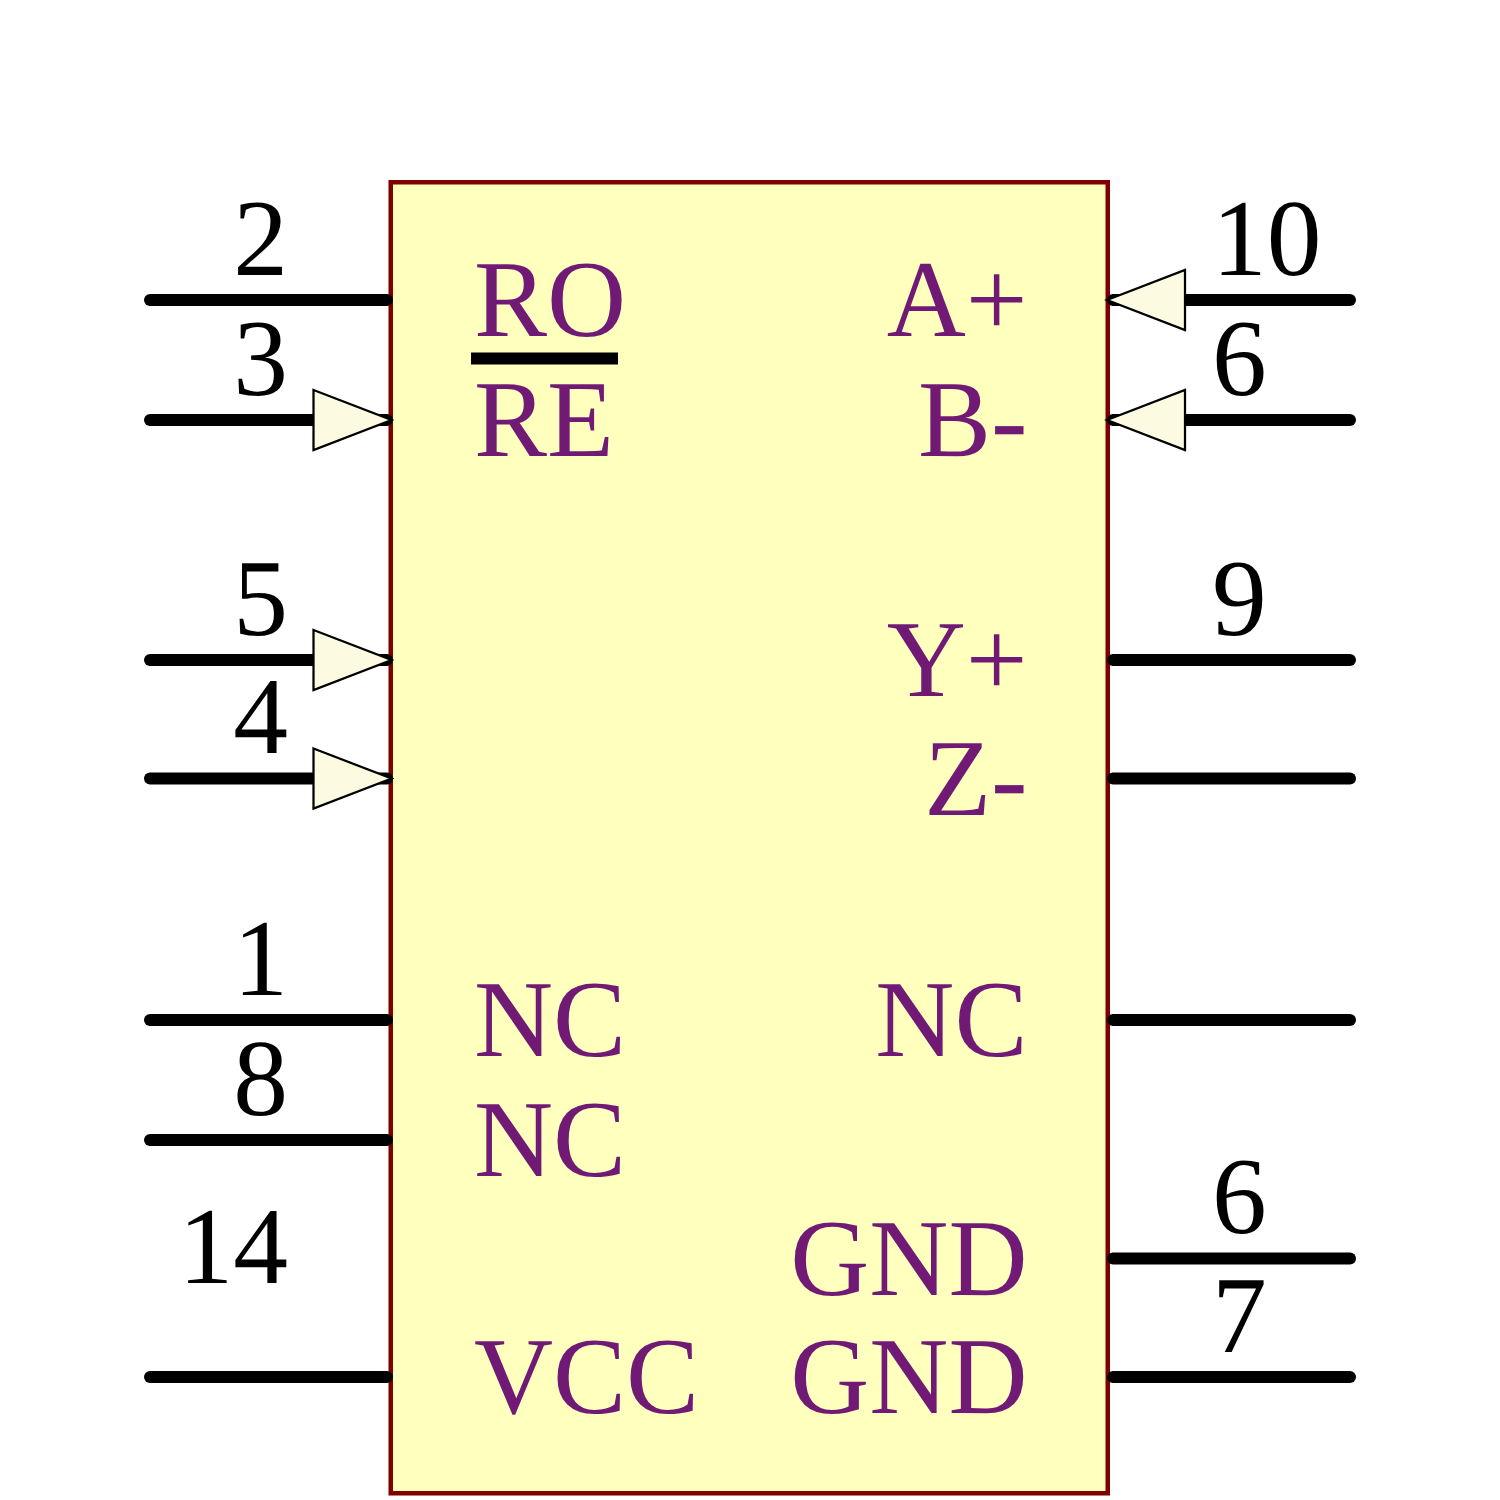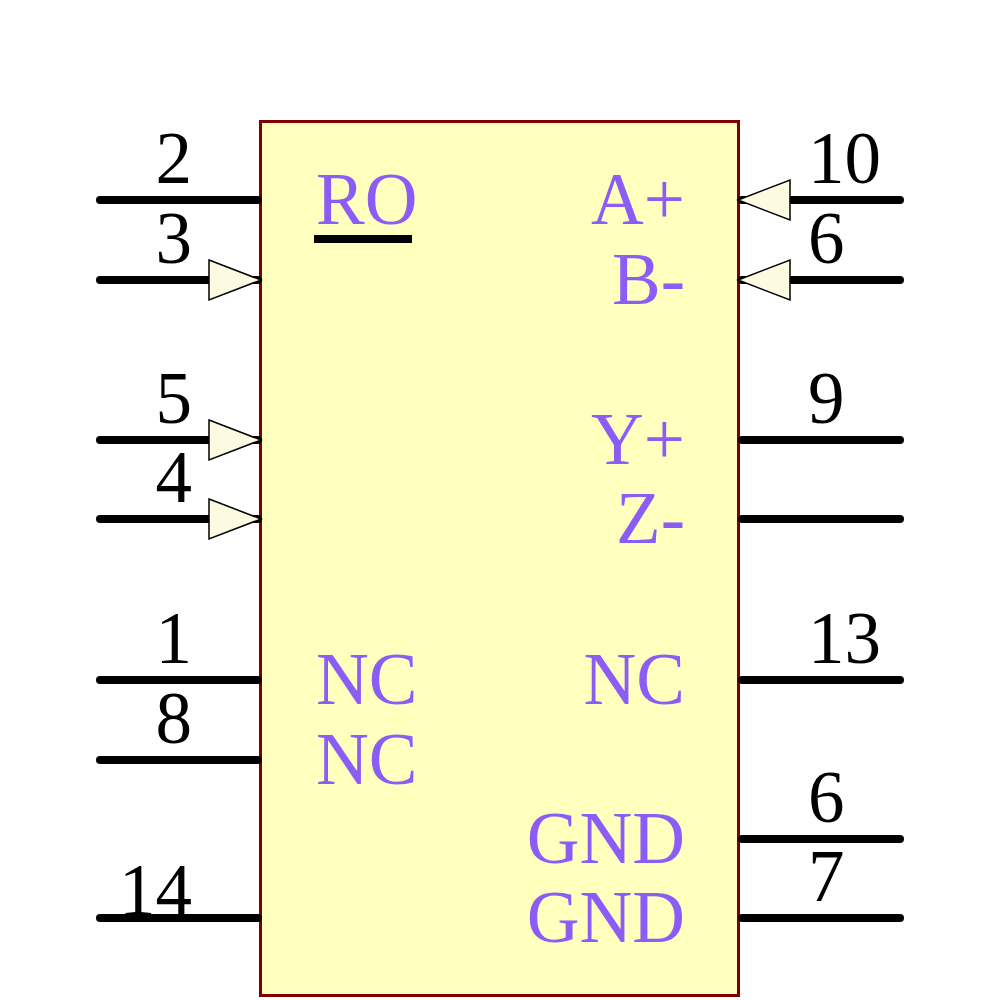--- a/index.html
+++ b/index.html
@@ -41,21 +41,21 @@
     color: #000000;
     white-space: nowrap;
   }
   .pin-number.left  { left: 60px;  width: 132px; text-align: right; }
   .pin-number.right { left: 808px; width: 140px; text-align: left; }
   .pin-label {
     position: absolute;
     height: 80px;
     line-height: 80px;
     font-size: 73px;
-    color: #8b5cf6;
+    color: #701a75;
     white-space: nowrap;
   }
   .pin-label.left  { left: 316px; width: 300px; text-align: left; }
   .pin-label.right { left: 420px; width: 265px; text-align: right; }
   .overline-bar {
     position: absolute;
     left: 314px;
     top: 235px;
     width: 98px;
     height: 8px;
@@ -78,20 +78,21 @@
 
   <div class="pin-line left" style="top:196px"></div>
   <div class="pin-number left" style="top:131px">2</div>
   <div class="pin-label left" style="top:160px">RO</div>
 
   <div class="pin-line left" style="top:276px"></div>
   <svg class="arrow left-side" style="top:258px" viewBox="0 0 56 44">
     <polygon points="2,2 54,22 2,42" fill="#FCFAE0" stroke="#000000" stroke-width="1.5"></polygon>
   </svg>
   <div class="pin-number left" style="top:211px">3</div>
+  <div class="pin-label left" style="top:240px">RE</div>
   <div class="overline-bar"></div>
 
   <div class="pin-line left" style="top:436px"></div>
   <svg class="arrow left-side" style="top:418px" viewBox="0 0 56 44">
     <polygon points="2,2 54,22 2,42" fill="#FCFAE0" stroke="#000000" stroke-width="1.5"></polygon>
   </svg>
   <div class="pin-number left" style="top:371px">5</div>
 
   <div class="pin-line left" style="top:515px"></div>
   <svg class="arrow left-side" style="top:497px" viewBox="0 0 56 44">
@@ -101,21 +102,22 @@
 
   <div class="pin-line left" style="top:676px"></div>
   <div class="pin-number left" style="top:611px">1</div>
   <div class="pin-label left" style="top:640px">NC</div>
 
   <div class="pin-line left" style="top:756px"></div>
   <div class="pin-number left" style="top:691px">8</div>
   <div class="pin-label left" style="top:720px">NC</div>
 
   <div class="pin-line left" style="top:914px"></div>
-  <div class="pin-number left" style="top:863px">14</div>
+  <div class="pin-number left" style="top:803px">14</div>
+  <div class="pin-label left" style="top:878px">VCC</div>
 
   <div class="pin-line right" style="top:196px"></div>
   <svg class="arrow right-side" style="top:178px" viewBox="0 0 56 44">
     <polygon points="2,22 54,2 54,42" fill="#FCFAE0" stroke="#000000" stroke-width="1.5"></polygon>
   </svg>
   <div class="pin-number right" style="top:131px">10</div>
   <div class="pin-label right" style="top:160px">A+</div>
 
   <div class="pin-line right" style="top:276px"></div>
   <svg class="arrow right-side" style="top:258px" viewBox="0 0 56 44">
@@ -125,21 +127,20 @@
   <div class="pin-label right" style="top:240px">B-</div>
 
   <div class="pin-line right" style="top:436px"></div>
   <div class="pin-number right" style="top:371px">9</div>
   <div class="pin-label right" style="top:400px">Y+</div>
 
   <div class="pin-line right" style="top:515px"></div>
   <div class="pin-label right" style="top:479px">Z-</div>
 
   <div class="pin-line right" style="top:676px"></div>
-  <div class="pin-number right" style="top:611px">13</div>
   <div class="pin-label right" style="top:640px">NC</div>
 
   <div class="pin-line right" style="top:835px"></div>
   <div class="pin-number right" style="top:770px">6</div>
   <div class="pin-label right" style="top:799px">GND</div>
 
   <div class="pin-line right" style="top:914px"></div>
   <div class="pin-number right" style="top:849px">7</div>
   <div class="pin-label right" style="top:878px">GND</div>
 

